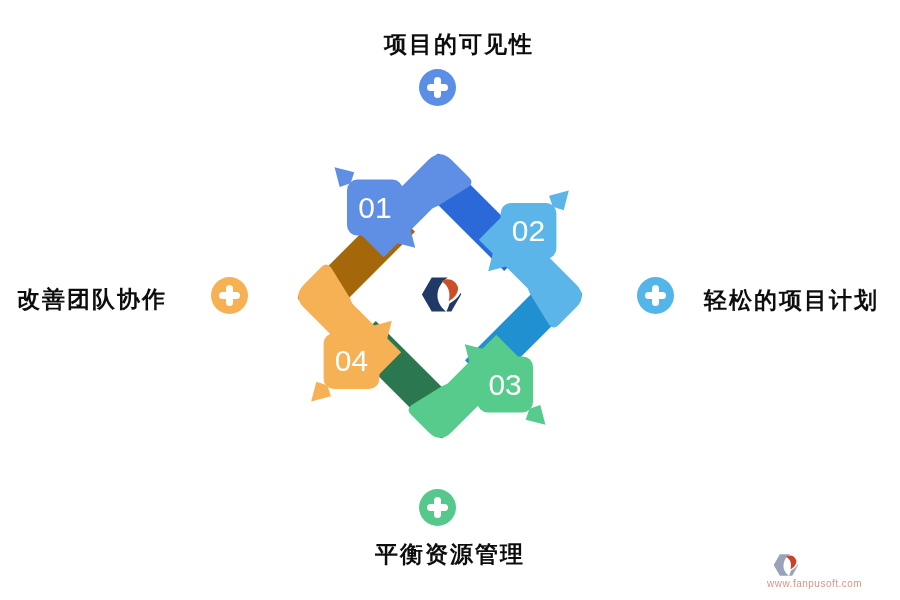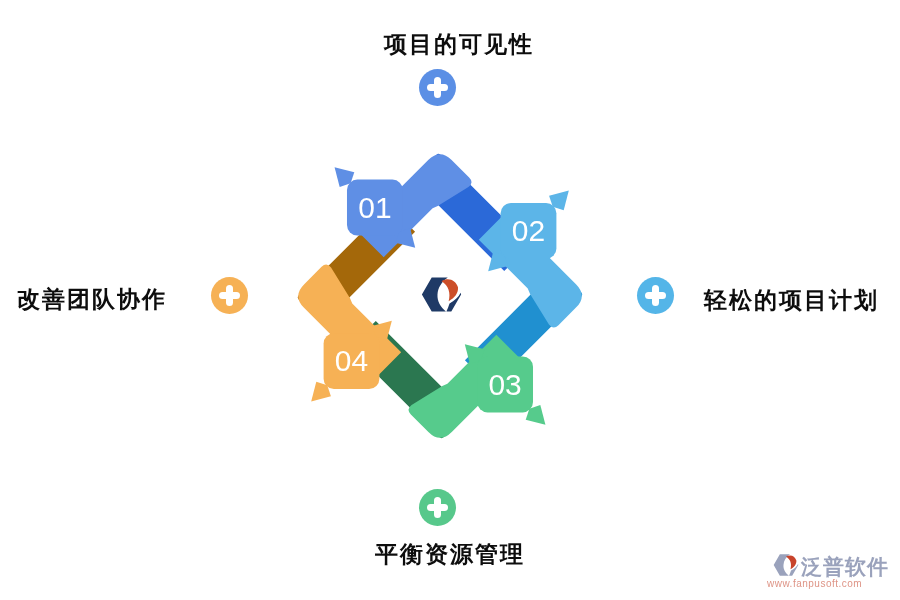--- a/index.html
+++ b/index.html
@@ -102,15 +102,14 @@
   <path d="M25 8 C33 3.5 41 7 43.5 15 C44 21.5 40 27 33 30.5 C35.5 21 33 13 25 8 Z" fill="#CC4E28"></path>
   <path d="M34 33 C39.5 30 44 26 46.5 21 L47 23 L36 42 L30.5 42 C32 39 33 36 34 33 Z" fill="#1F3A66"></path>
 </svg>
 
 <div class="watermark">
   <svg class="wm-logo" viewBox="0 0 50 46">
     <path d="M3 23 L14 4 L32 4 C25 9 21 15.5 20.5 23 C20 31 24 37 30 42 L14 42 Z" fill="#9AA2BC"></path>
     <path d="M25 8 C33 3.5 41 7 43.5 15 C44 21.5 40 27 33 30.5 C35.5 21 33 13 25 8 Z" fill="#C8432B"></path>
     <path d="M34 33 C39.5 30 44 26 46.5 21 L47 23 L36 42 L30.5 42 C32 39 33 36 34 33 Z" fill="#9AA2BC"></path>
   </svg>
-  <div class="wm-brand" style="color: rgb(154, 162, 188);">泛普软件</div>
   <div class="wm-url" style="color: rgb(222, 148, 134);">www.fanpusoft.com</div>
 </div>
 
 </body></html>

